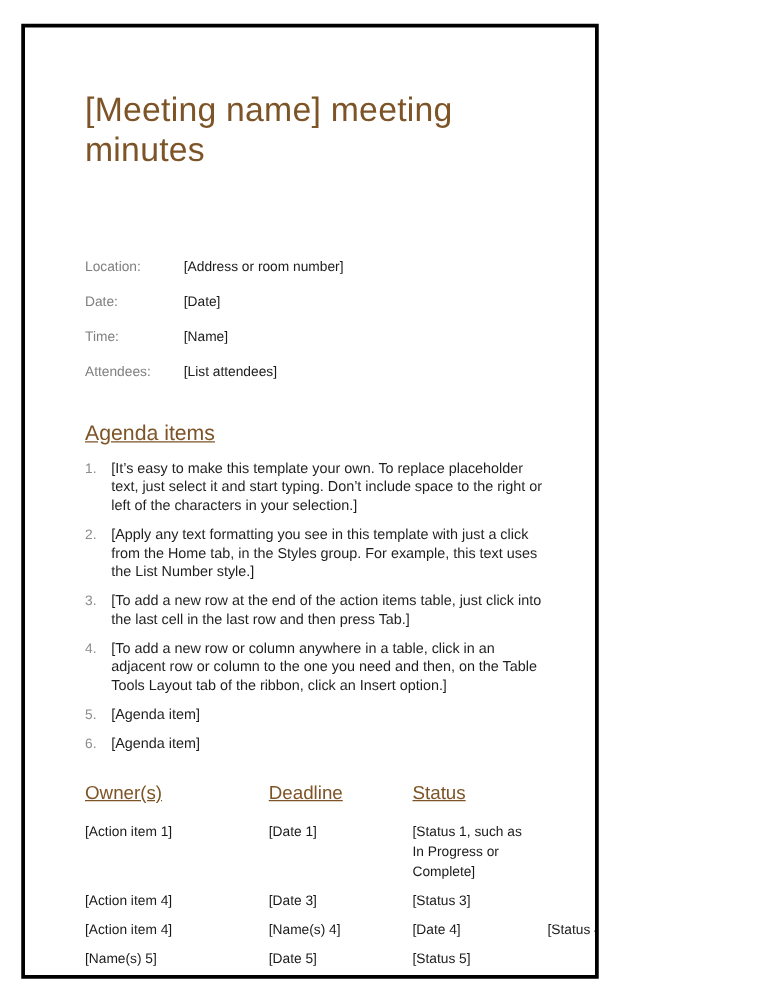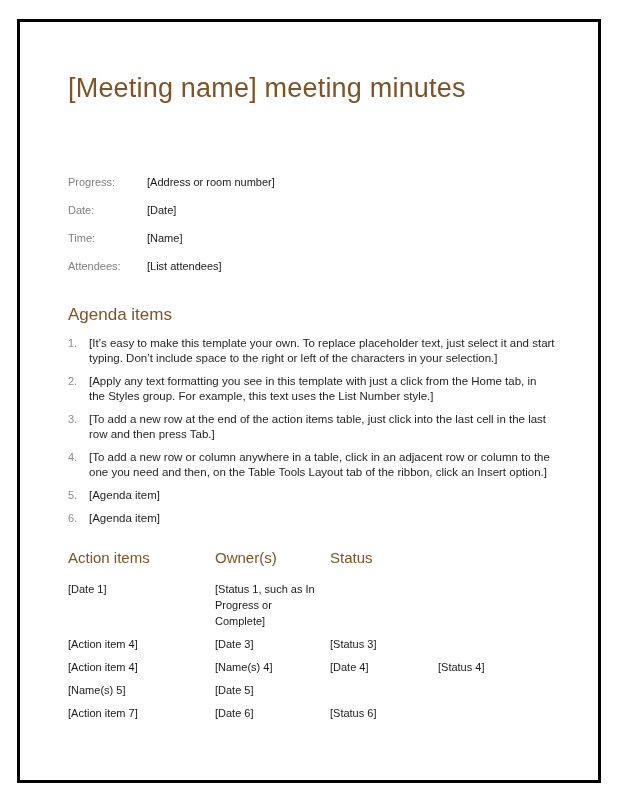--- a/index.html
+++ b/index.html
@@ -5,21 +5,21 @@
   * { margin: 0; padding: 0; box-sizing: border-box; }
   html, body {
     width: 620px; height: 806px;
     background: #ffffff;
     font-family: "Liberation Sans", "DejaVu Sans", sans-serif;
     position: relative;
   }
   .page {
     position: absolute;
     left: 17px; top: 19px;
-    width: 584px; height: 764px;
+    width: 462px; height: 764px;
     border: 3px solid #000000;
     background: #ffffff;
     padding: 50px 42px 0 48px;
     overflow: hidden;
   }
   .doc-title {
     font-size: 27px;
     font-weight: 400;
     color: #7d5427;
     line-height: 32px;
@@ -37,20 +37,21 @@
     flex: 0 0 79px;
     color: #7f7f7f;
   }
   .meta-value { color: #1a1a1a; }
 
   .agenda-heading, .col-header {
     font-size: 17px;
     font-weight: 400;
     color: #7d5427;
     line-height: 20px;
+    text-decoration: underline;
   }
   .agenda-heading { margin-top: 32px; }
 
   .agenda-list { margin-top: 11px; }
   .agenda-item {
     display: flex;
     margin-bottom: 8px;
   }
   .agenda-num {
     flex: 0 0 21px;
@@ -85,21 +86,21 @@
 </style>
 </head>
 <body>
 
 <div class="page">
 
   <h1 class="doc-title">[Meeting name] meeting minutes</h1>
 
   <div class="meta">
     <div class="meta-row">
-      <span class="meta-label">Progress:</span>
+      <span class="meta-label">Location:</span>
       <span class="meta-value">[Address or room number]</span>
     </div>
     <div class="meta-row">
       <span class="meta-label">Date:</span>
       <span class="meta-value">[Date]</span>
     </div>
     <div class="meta-row">
       <span class="meta-label">Time:</span>
       <span class="meta-value">[Name]</span>
     </div>
@@ -133,42 +134,44 @@
       <span class="agenda-text">[Agenda item]</span>
     </div>
     <div class="agenda-item">
       <span class="agenda-num">6.</span>
       <span class="agenda-text">[Agenda item]</span>
     </div>
   </div>
 
   <div class="action-table">
     <div class="tbl-head">
-      <span class="col-header">Action items</span>
       <span class="col-header">Owner(s)</span>
+      <span class="col-header">Deadline</span>
       <span class="col-header">Status</span>
     </div>
     <div class="tbl-row">
+      <span class="tbl-cell">[Action item 1]</span>
       <span class="tbl-cell">[Date 1]</span>
       <span class="tbl-cell">[Status 1, such as In Progress or Complete]</span>
     </div>
     <div class="tbl-row">
       <span class="tbl-cell">[Action item 4]</span>
       <span class="tbl-cell">[Date 3]</span>
       <span class="tbl-cell">[Status 3]</span>
     </div>
     <div class="tbl-row">
       <span class="tbl-cell">[Action item 4]</span>
       <span class="tbl-cell">[Name(s) 4]</span>
       <span class="tbl-cell">[Date 4]</span>
       <span class="tbl-cell">[Status 4]</span>
     </div>
     <div class="tbl-row">
       <span class="tbl-cell">[Name(s) 5]</span>
       <span class="tbl-cell">[Date 5]</span>
+      <span class="tbl-cell">[Status 5]</span>
     </div>
     <div class="tbl-row">
       <span class="tbl-cell">[Action item 7]</span>
       <span class="tbl-cell">[Date 6]</span>
       <span class="tbl-cell">[Status 6]</span>
     </div>
   </div>
 
 </div>
 

